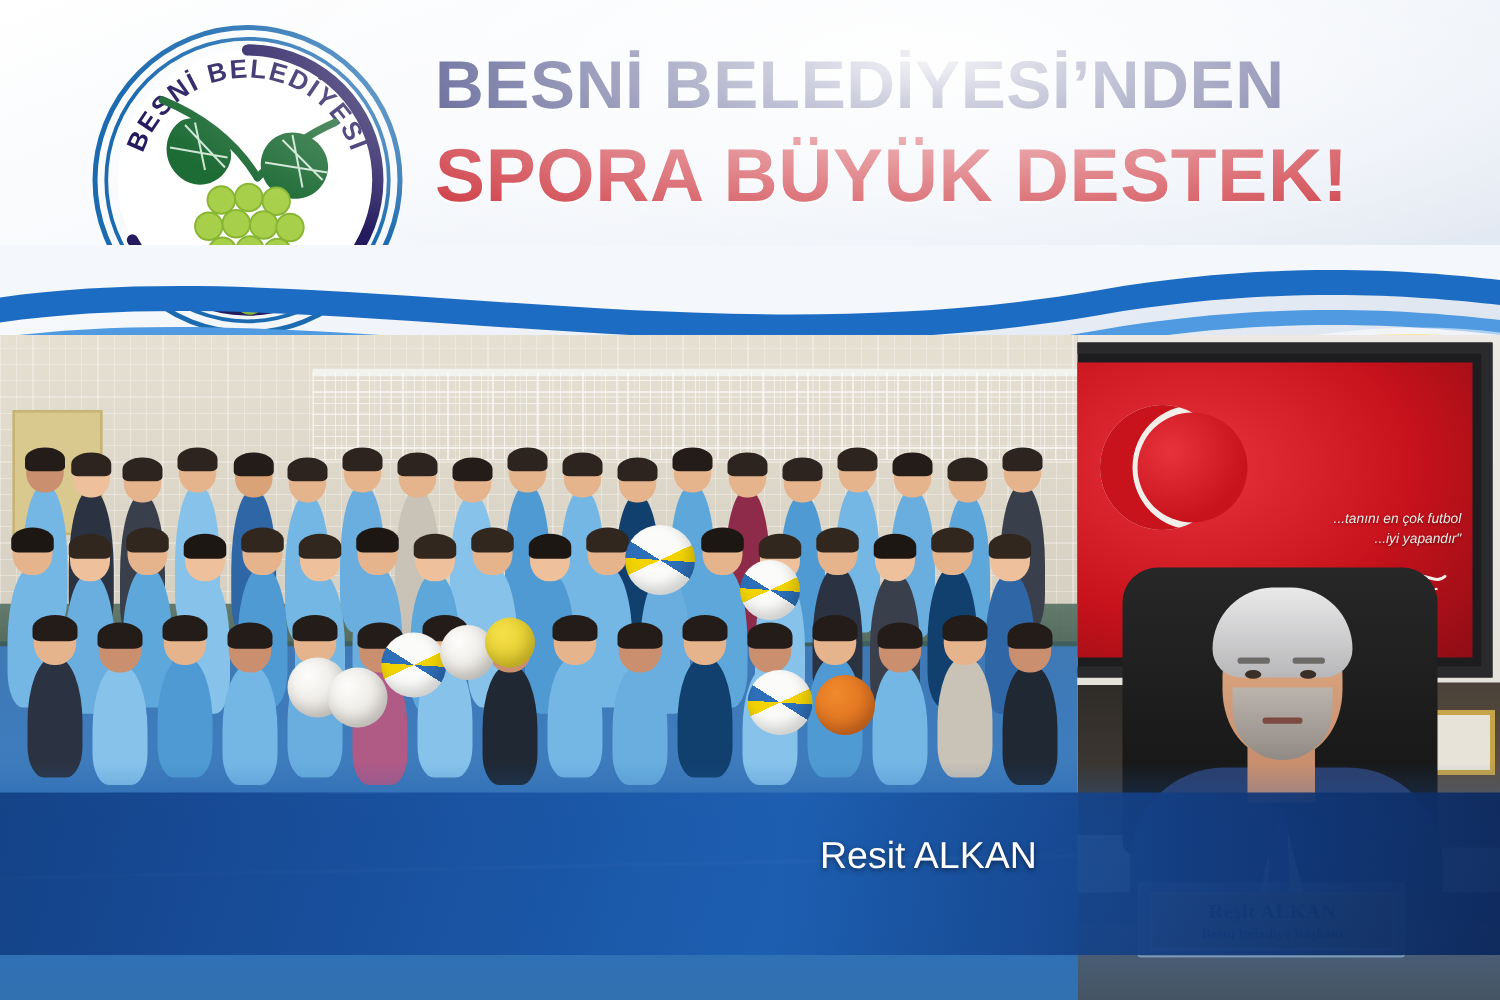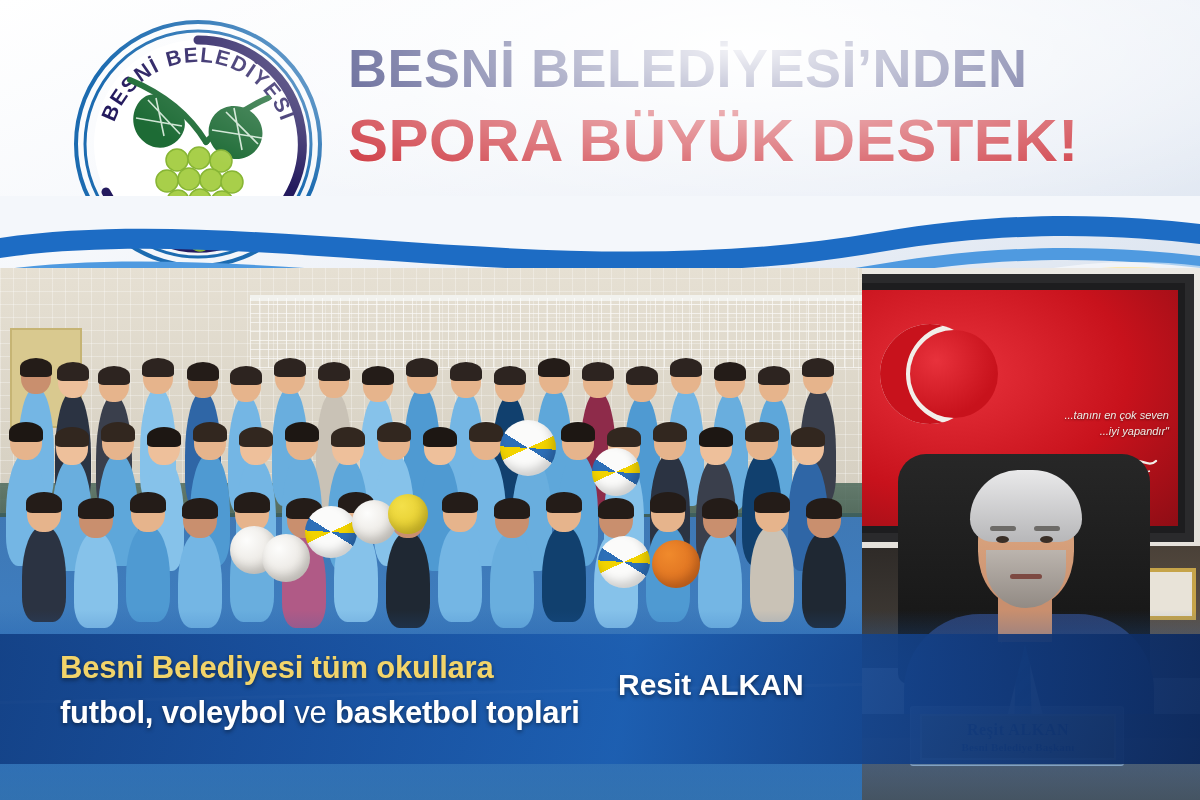--- a/index.html
+++ b/index.html
@@ -160,22 +160,22 @@
             background:linear-gradient(180deg, rgba(30,95,180,.00) 0%, rgba(30,95,180,.45) 26%,
                         rgba(40,110,195,.55) 62%, rgba(60,140,215,.35) 100%);
             pointer-events:none; }
   .b-left { position:absolute; left:60px; top:650px; width:560px; }
   .b-l1 { font-size:31px; font-weight:bold; color:#f2d46a; letter-spacing:-.2px;
           text-shadow:0 2px 4px rgba(0,0,0,.45); }
   .b-l2 { margin-top:9px; font-size:31px; font-weight:bold; color:#ffffff;
           letter-spacing:-.2px; text-shadow:0 2px 4px rgba(0,0,0,.45); }
   .b-l2 .reg { font-weight:normal; }
   .b-right { position:absolute; left:618px; top:668px; width:300px; }
-  .b-name { font-size:30px; font-weight:bold; color:#ffffff;
-            text-shadow:0 2px 4px rgba(0,0,0,.5); }
+  .b-name { font-size:30px; font-weight:normal; color:#ffffff;
+            text-shadow:0 2px 4px rgba(0,0,0,.5);margin-left:38px; }
   .b-role { margin-top:4px; font-size:19px; color:#eef4fb;
             text-shadow:0 2px 4px rgba(0,0,0,.5); }
 </style>
 </head>
 <body>
 
 <div id="poster">
 
   <div class="header">
 
@@ -424,21 +424,21 @@
     </div>
 
     <div class="office">
       <div class="of-frame">
         <div class="of-flag">
           <div class="of-crescent"></div>
           <svg class="of-star" viewBox="0 0 60 60" width="60" height="60" style="position:absolute;left:130px;top:48px;">
             <polygon points="30,4 36.6,22.6 56,22.6 40.4,34.4 46.4,53 30,41.6 13.6,53 19.6,34.4 4,22.6 23.4,22.6" fill="#f2eee9"></polygon>
           </svg>
           <div class="of-quote">
-            <div>...tanını en çok seven</div>
+            <div>...tanını en çok futbol</div>
             <div>...iyi yapandır"</div>
           </div>
           <svg class="of-sig" viewBox="0 0 110 26">
             <path d="M4,20 C16,2 22,24 30,12 C38,0 46,22 56,10 C64,1 70,20 80,9 C88,0 98,14 106,6" stroke="#f2eee9" stroke-width="2.4" fill="none" stroke-linecap="round"></path>
             <path d="M14,24 C40,16 76,22 100,16" stroke="#f2eee9" stroke-width="1.6" fill="none"></path>
           </svg>
         </div>
       </div>
       <div class="of-shelfL"></div>
       <div class="of-shelfR"></div>
@@ -473,24 +473,18 @@
 
   <div class="plate-base"></div>
   <div class="plate">
     <div class="plate-n">Reşit ALKAN</div>
     <div class="plate-t">Besni Belediye Başkanı</div>
   </div>
 
   <div class="banner-glow"></div>
   <div class="banner"></div>
 
-  <div class="b-left">
-    <div class="b-l1">Besni Belediyesi tüm okullara</div>
-    <div class="b-l2">
-      <span>futbol, voleybol</span><span class="reg"> ve </span><span>basketbol toplari</span>
-    </div>
-  </div>
 
   <div class="b-right">
     <div class="b-name">Resit ALKAN</div>
   </div>
 
 </div>
 
 </body></html>

